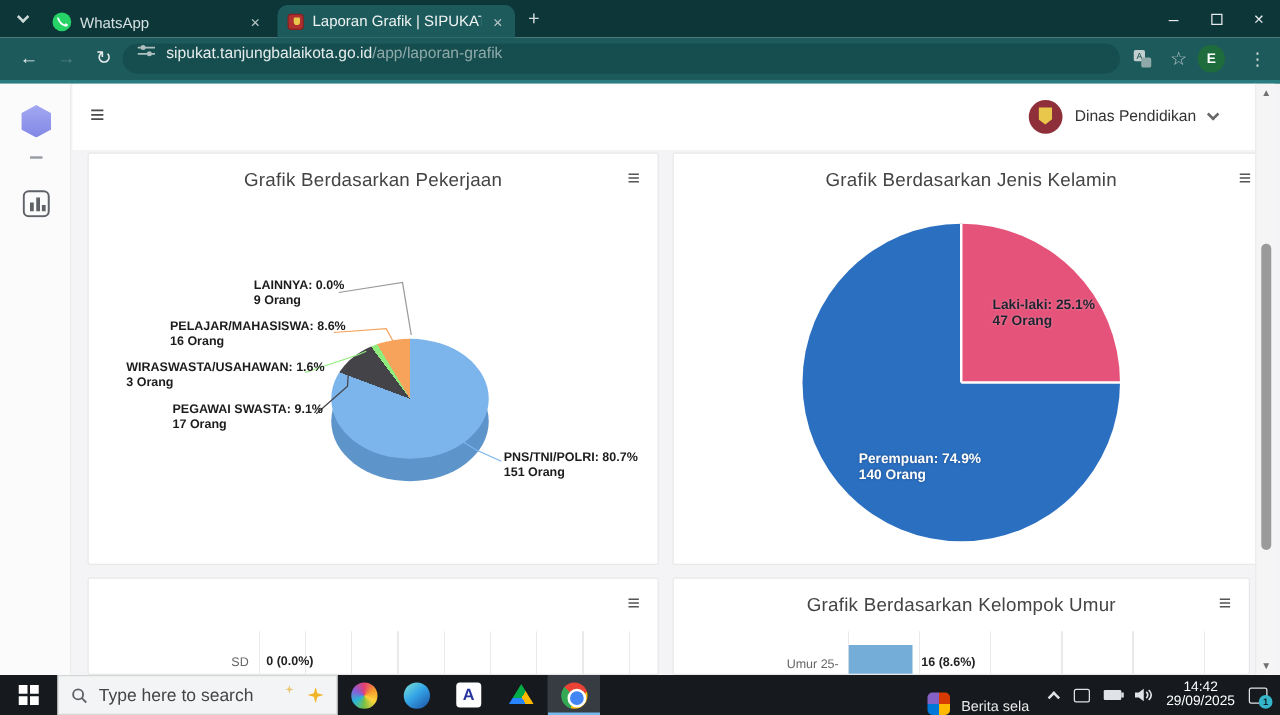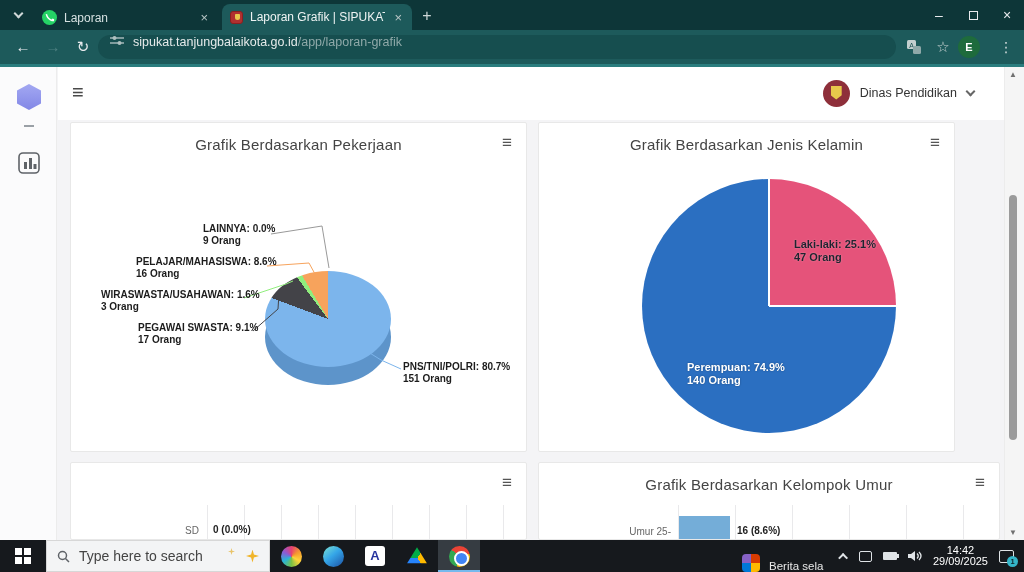--- a/index.html
+++ b/index.html
@@ -120,21 +120,21 @@
     <div class="tabsearch">
         <span class="chev"></span>
       </div>
 
     <div class="tab" style="left:34px;width:184px;">
       <span class="fav-wa">
           <svg width="10" height="10" viewBox="0 0 10 10">
             <path d="M2.2 1.2c.4 2 1.8 4.2 4.3 5.3l1.1-1 1.6.8-.2 1.9c-3.8.5-8-3.5-8.3-7.3z" fill="#fff"></path>
           </svg>
         </span>
-      <span class="title">Laporan</span>
+      <span class="title">WhatsApp</span>
       <span class="x">×</span>
     </div>
 
     <div class="tab active" style="left:222px;width:190px;">
       <span class="fav-sp"></span>
       <span class="title">Laporan Grafik | SIPUKAT</span>
       <span class="x">×</span>
     </div>
 
     <div class="newtab">+</div>
@@ -223,21 +223,21 @@
       <div class="plabel" style="left:67px;top:199px;">
         <div>PEGAWAI SWASTA: 9.1%</div>
         <div>17 Orang</div>
       </div>
       <div class="plabel" style="left:332px;top:238px;">
         <div>PNS/TNI/POLRI: 80.7%</div>
         <div>151 Orang</div>
       </div>
     </div>
 
-    <div class="card" style="left:480px;top:2px;width:417px;height:330px;">
+    <div class="card" style="left:480px;top:2px;width:478px;height:330px;">
       <div class="card-title">Grafik Berdasarkan Jenis Kelamin</div>
       <div class="card-burger">≡</div>
       <div class="pie2" id="pie2" style="background: conic-gradient(rgb(229, 83, 122) 0deg, rgb(229, 83, 122) 90.36deg, rgb(43, 111, 193) 90.36deg, rgb(43, 111, 193) 360deg);"></div>
       <div class="sep-v"></div>
       <div class="sep-h"></div>
       <div class="plabel2 lbl-dark" style="left:255px;top:115px;">
         <div>Laki-laki: 25.1%</div>
         <div>47 Orang</div>
       </div>
       <div class="plabel2 lbl-light" style="left:148px;top:238px;">

